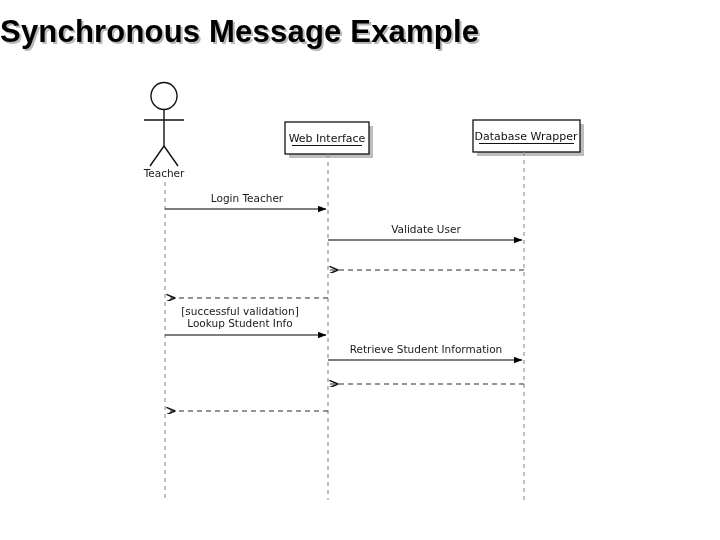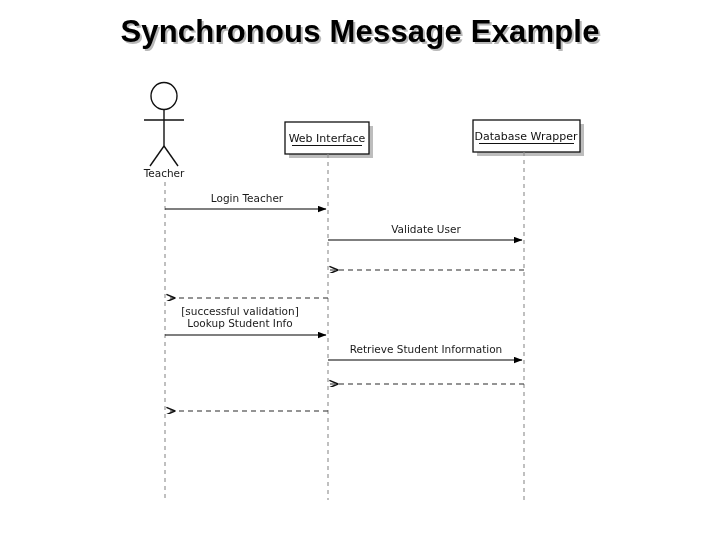--- a/index.html
+++ b/index.html
@@ -19,21 +19,21 @@
     height: 540px;
     background: #ffffff;
   }
 
   
   #slide-title {
     position: absolute;
     left: 0;
     top: 14px;
     width: 720px;
-    text-align: center;
+    text-align: left;
     font-family: "Liberation Sans", sans-serif;
     font-weight: bold;
     font-size: 31px;
     letter-spacing: 0.2px;
     color: #000000;
     text-shadow: 2px 2px 0 #b8b8b8;
     white-space: nowrap;
   }
 
   

